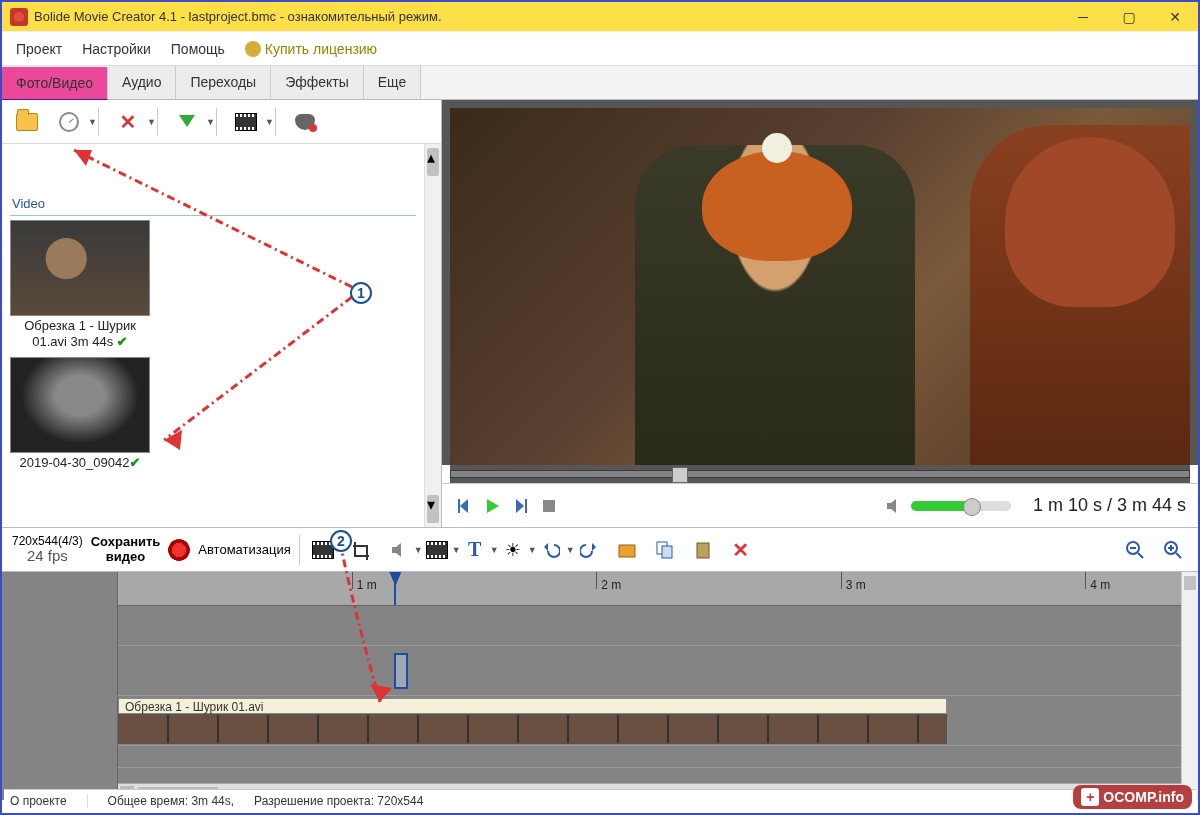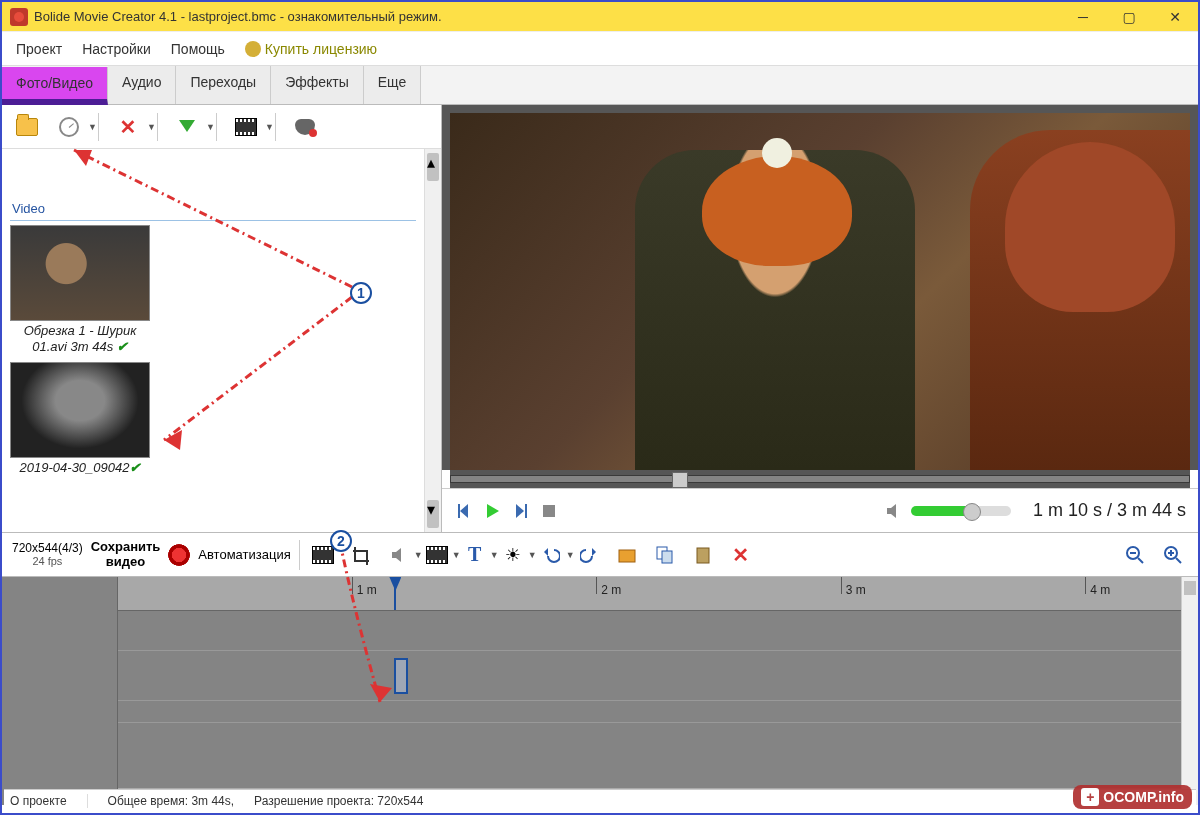--- a/index.html
+++ b/index.html
@@ -15,36 +15,36 @@
 
 
 .menubar { height: 34px; display: flex; align-items: center; padding: 0 4px; border-bottom: 1px solid #ddd; font-size: 14px; }
 .menubar .item { padding: 6px 10px; color: #333; }
 .menubar .buy { display: flex; align-items: center; gap: 4px; color: #8a8800; }
 .menubar .buy .keyicon { width: 16px; height: 16px; background: #d4af37; border-radius: 50%; }
 
 
 .tabs { display: flex; background: #f3f3f3; border-bottom: 1px solid #bbb; }
 .tab { padding: 8px 14px; font-size: 14px; border-right: 1px solid #ccc; background: #ececec; color: #333; }
-.tab.active { background: #d946ef; border-bottom: 6px solid #4c1d95; position: relative; top: 1px; }
+.tab.active { background: #ec4899; border-bottom: 1px solid #4c1d95; position: relative; top: 1px; }
 
 
 .upper { display: flex; height: 428px; border-bottom: 1px solid #bbb; }
 .media-panel { width: 440px; border-right: 1px solid #bbb; display: flex; flex-direction: column; background: #fff; position: relative; }
 .media-toolbar { height: 44px; display: flex; align-items: center; padding: 0 6px; gap: 4px; border-bottom: 1px solid #ddd; }
 .tbtn { width: 38px; height: 34px; display: flex; align-items: center; justify-content: center; border: 1px solid transparent; border-radius: 2px; position: relative; }
 .tbtn .drop { position:absolute; right:-10px; top:50%; transform:translateY(-50%); font-size:9px; color:#555; }
 .sep { width: 1px; height: 28px; background: #ccc; margin: 0 6px; }
 
 .media-list { flex: 1; overflow-y: auto; padding: 4px 8px; position: relative; }
 .section-label { font-size: 13px; color: #2554A1; padding: 4px 2px; border-bottom: 1px solid #9cc2e5; margin-bottom: 4px; margin-top: 44px; }
 .thumb-wrap { width: 140px; margin-bottom: 4px; }
 .thumb { width: 140px; height: 96px; background: #6b5a4a; border: 1px solid #888; position: relative; overflow:hidden; }
 .thumb.photo { background: #333; filter: grayscale(100%); }
-.thumb-label { font-size: 13px; color: #222; text-align: center; padding: 2px 0; line-height: 1.25; font-style: italic; }
+.thumb-label { font-size: 13px; color: #222; text-align: center; padding: 2px 0; line-height: 1.25; }
 .check { color: #1a8f1a; font-weight: bold; }
 .scrollbar-v { width: 17px; background: #f0f0f0; border-left: 1px solid #ddd; position: relative; }
 .scrollbar-v .thumb-handle { position:absolute; left:2px; right:2px; top:4px; height:28px; background:#c1c1c1; border-radius:2px; }
 .scrollbar-v .thumb-handle.bot { top:auto; bottom:4px; }
 
 
 .preview { flex: 1; display: flex; flex-direction: column; background: #fff; }
 .preview-video { flex: 1; background: #565656; display: flex; align-items: center; justify-content: center; position: relative; padding: 8px 8px 0 8px; }
 .video-frame { width: 100%; height: 100%; background: linear-gradient(135deg,#3a2a1a 0%,#5a4030 40%,#7a5a3a 60%,#4a3020 100%); position: relative; }
 
@@ -63,21 +63,21 @@
 .pc-btn { width: 22px; height: 22px; display:flex; align-items:center; justify-content:center; }
 .pc-spacer { flex: 1; }
 .vol-slider { width: 100px; height: 10px; background: linear-gradient(to right,#3c3 0 60%,#ddd 60%); border-radius: 5px; position:relative; }
 .vol-slider::after { content:""; position:absolute; right:30px; top:-3px; width:16px; height:16px; background:#ccc; border:1px solid #888; border-radius:50%; }
 .time { font-size: 18px; color: #222; margin-left: 16px; }
 
 
 .tl-toolbar { height: 44px; display: flex; align-items: center; padding: 0 10px; font-size: 13px; border-bottom: 1px solid #bbb; gap: 8px; }
 .tl-info { text-align:center; line-height:1.1; }
 .tl-info .res { font-size:12px; }
-.tl-info .fps { font-size:11px; color:#555; }
+.tl-info .fps { font-size:15px; color:#555; }
 .tl-save { font-weight:bold; text-align:center; line-height:1.1; }
 .rec { width:22px; height:22px; background:radial-gradient(circle,#e33 0 45%, #a00 46% 70%, transparent 71%); border-radius:50%; }
 .tl-sep { width:1px; height:30px; background:#ccc; }
 .tl-toolbar .tbtn { width:30px; height:30px; }
 
 
 .timeline { height: 228px; display:flex; background:#848484; position:relative; }
 .tl-left { width: 116px; background:#848484; border-right:1px solid #666; }
 .tl-body { flex:1; overflow:hidden; position:relative; }
 .tl-right { width:17px; background:#f0f0f0; border-left:1px solid #ccc; position:relative; }
@@ -366,20 +366,27 @@
       <div class="mark" style="left:91%">4 m</div>
       <div class="playhead" style="left:26%"></div>
     </div>
     <div class="track">
       
     </div>
     <div class="track tall">
 
       <div class="insertbox" style="left:26%"></div>
     </div>
+    <div class="track tall">
+
+      <div class="clip-wrap" style="left:0; width:78%">
+        <div class="clip-title">Обрезка 1 - Шурик 01.avi</div>
+        <div class="clip-strip"></div>
+      </div>
+    </div>
     <div class="track" style="height:22px">
       
     </div>
     <div class="hscroll">
       <div class="hh l">◂</div>
       <div class="ht"></div>
       <div class="hh r">▸</div>
     </div>
   </div>
   <div class="tl-right">

